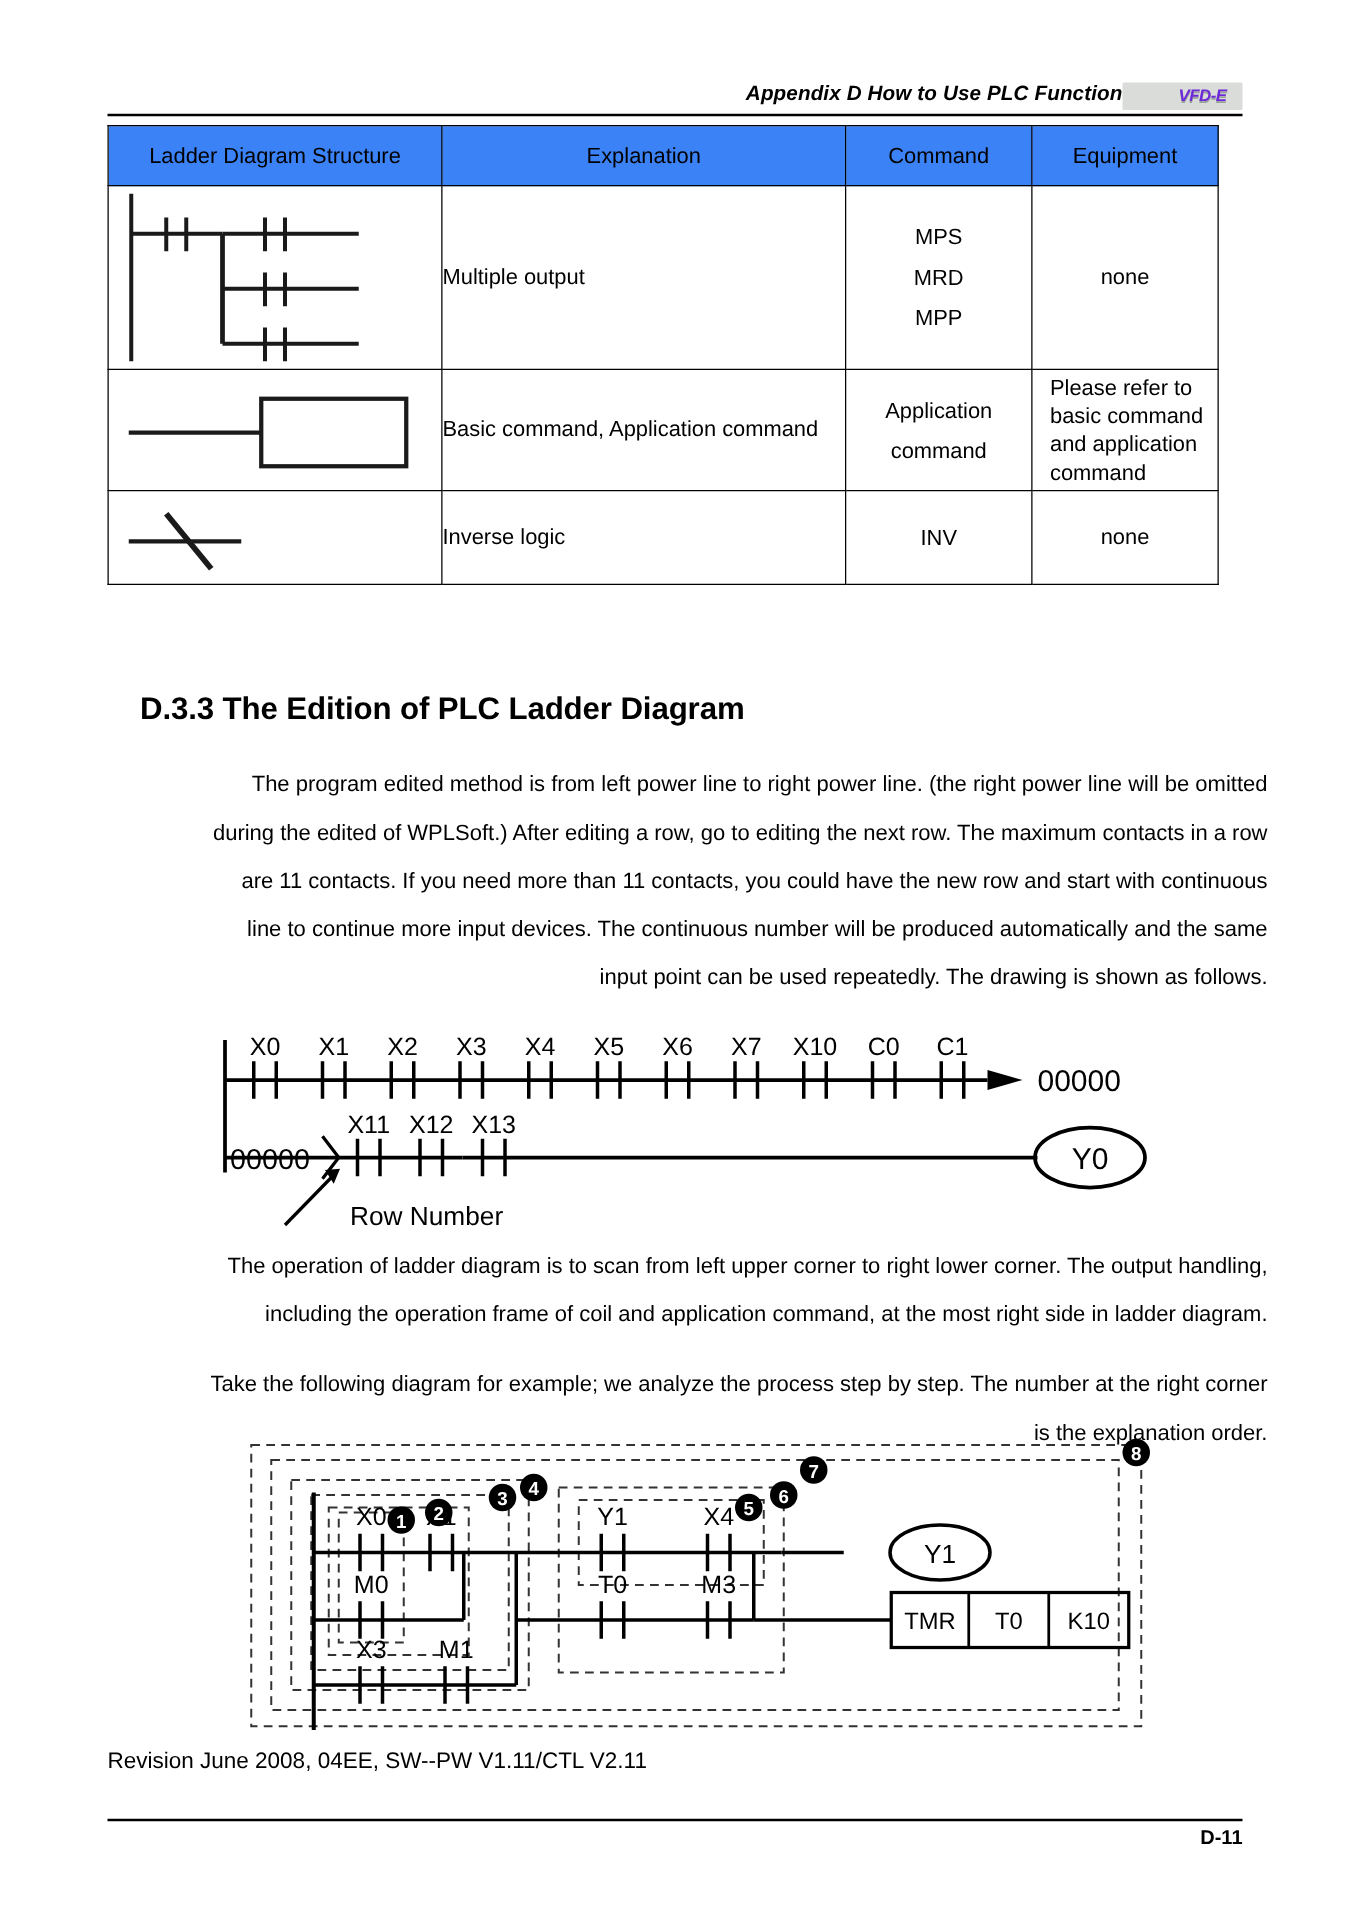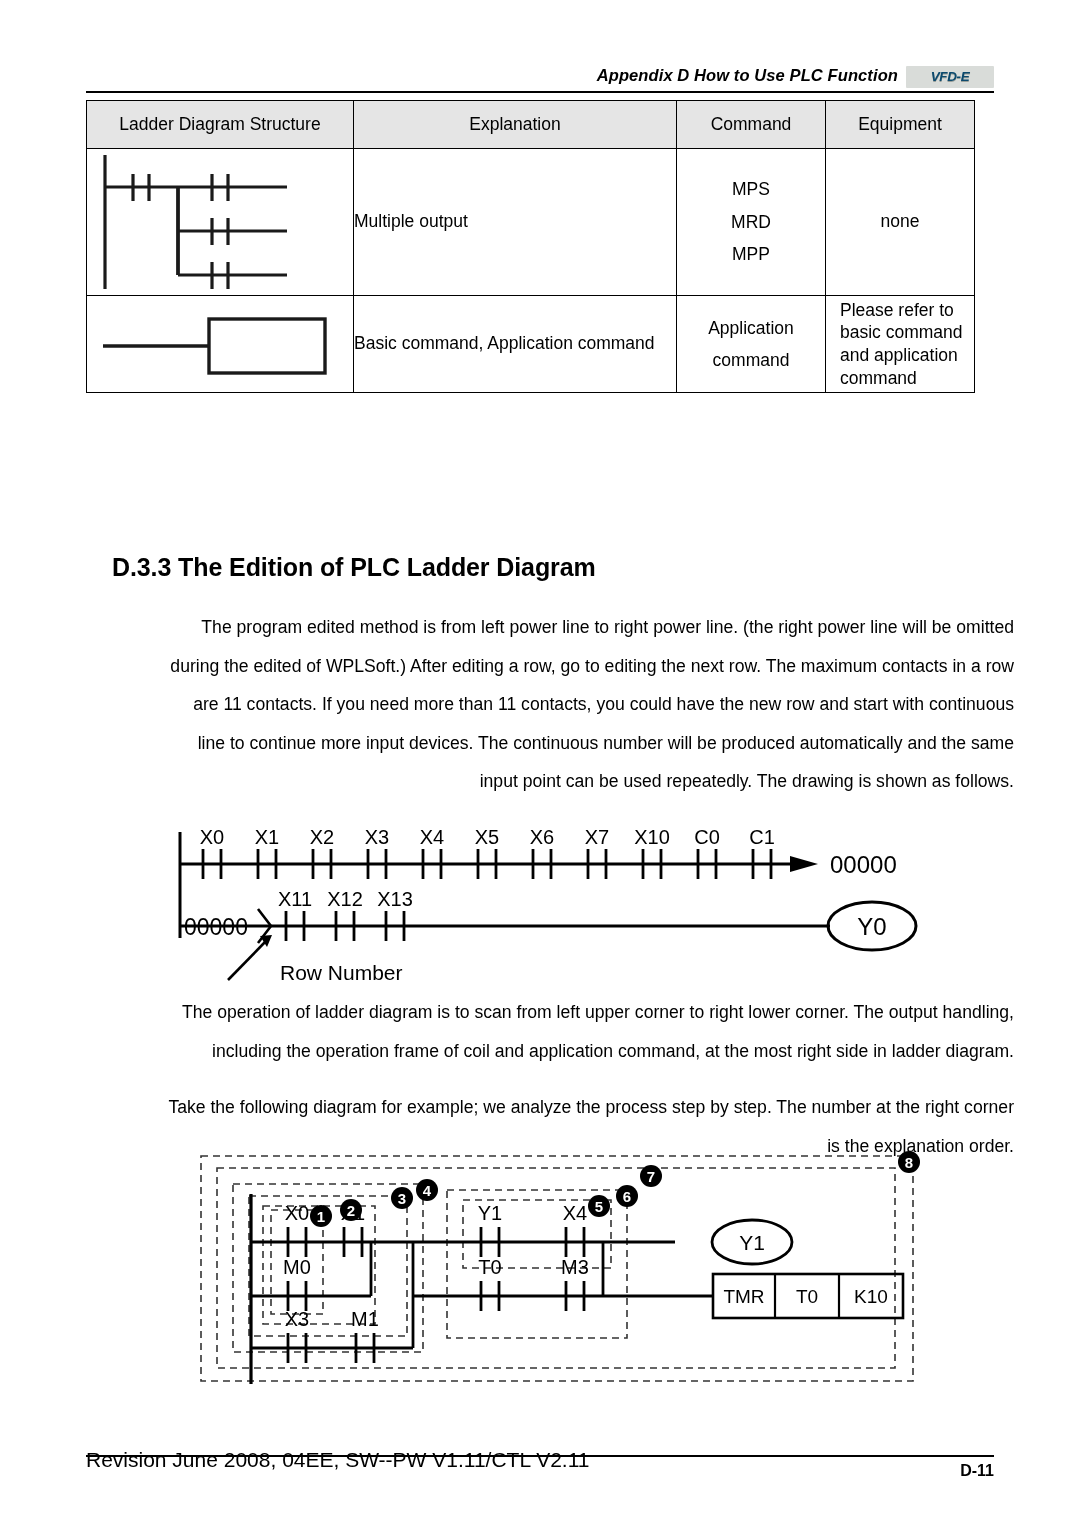--- a/index.html
+++ b/index.html
@@ -39,33 +39,34 @@
     right: 84px;
     top: 1px;
     font-size: 17px;
     font-weight: bold;
     color: #111;
   }
   .header-logo {
     position: absolute;
     right: 0px;
     top: 0px;
-    width: 88px;
+    width: 64px;
     height: 22px;
     background: #d9dcd9;
     border-radius: 1px;
-    color: #0c4a6e;
+    color: #6d28d9;
     font-size: 13.5px;
     font-weight: bold;
     font-style: italic;
     line-height: 22px;
     text-align: center;
     letter-spacing: -0.4px;
     text-shadow: 0 1px 0 #9aa09a;
     overflow: hidden;
+    padding-left: 32px;
   }
   .header-rule {
     position: absolute;
     left: 0;
     top: 25px;
     width: 908px;
     height: 1.5px;
     background: #000;
   }
 
@@ -79,21 +80,21 @@
     table-layout: fixed;
   }
   .symtable td, .symtable th {
     border: 1.6px solid #000;
     padding: 0;
     vertical-align: middle;
     font-size: 17.5px;
     font-weight: normal;
   }
   .symtable thead th {
-    background: #e5e5e5;
+    background: #3b82f6;
     height: 47px;
     text-align: center;
     font-weight: normal;
   }
   .col-struct { width: 266px; }
   .col-expl   { width: 322px; }
   .col-cmd    { width: 148px; }
   .col-equip  { width: 148px; }
 
   .cell-expl  { padding: 6px 16px 6px 26px; text-align: left; line-height: 1.35; }
@@ -154,22 +155,22 @@
     position: absolute;
     left: 86px;
     top: 1455px;
     width: 908px;
     height: 1.5px;
     background: #000;
   }
   .footer-left {
     position: absolute;
     left: 86px;
-    top: 1448px;
-    font-size: 21px;
+    top: 1398px;
+    font-size: 18px;
     white-space: nowrap;
   }
   .footer-right {
     position: absolute;
     left: 86px;
     top: 1462px;
     width: 908px;
     text-align: right;
     font-size: 16px;
     font-weight: bold;
@@ -243,20 +244,33 @@
             <line x1="16" y1="50" x2="122" y2="50" stroke="#1a1a1a" stroke-width="3.4"></line>
             <rect x="122" y="23" width="116" height="54" fill="none" stroke="#1a1a1a" stroke-width="3.4"></rect>
           </svg>
         </div>
       </td>
       <td class="cell-expl">Basic command, Application command</td>
       <td class="cell-cmd">Application command</td>
       <td class="cell-equip left-align">Please refer to basic command and application command</td>
     </tr>
 
+    <tr>
+      <td class="cell-struct">
+        <div class="sym-wrap">
+          <svg width="266" height="74" viewBox="0 0 266 74">
+            <line x1="16" y1="40" x2="106" y2="40" stroke="#1a1a1a" stroke-width="3.4"></line>
+            <line x1="46" y1="18" x2="82" y2="62" stroke="#1a1a1a" stroke-width="4.6"></line>
+          </svg>
+        </div>
+      </td>
+      <td class="cell-expl">Inverse logic</td>
+      <td class="cell-cmd">INV</td>
+      <td class="cell-equip">none</td>
+    </tr>
   </tbody>
 </table>
 
 <div class="section-heading">D.3.3 The Edition of PLC Ladder Diagram</div>
 
 <div class="para" id="para1">The program edited method is from left power line to right power line. (the right power line will be omitted during the edited of WPLSoft.) After editing a row, go to editing the next row. The maximum contacts in a row are 11 contacts. If you need more than 11 contacts, you could have the new row and start with continuous line to continue more input devices. The continuous number will be produced automatically and the same input point can be used repeatedly. The drawing is shown as follows.</div>
 
 <div class="diagram1">
   <svg width="800" height="175" viewBox="0 0 800 175" id="d1">
 

